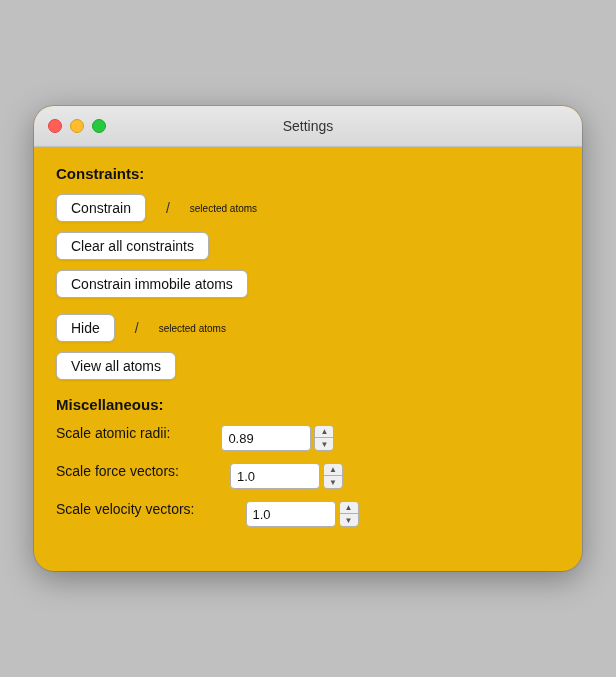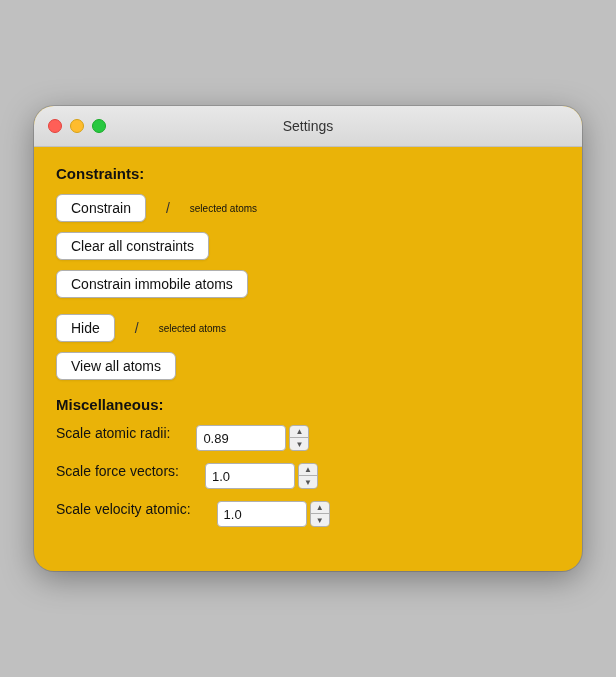--- a/index.html
+++ b/index.html
@@ -127,20 +127,21 @@
       font-size: 14px;
       color: #111;
       font-weight: 400;
       white-space: nowrap;
     }
 
     .spin-wrapper {
       display: flex;
       align-items: center;
       gap: 3px;
+      margin-left: 25px;
     }
 
     .spin-input {
       width: 90px;
       height: 26px;
       border: 1px solid #b0b0b0;
       border-radius: 4px;
       background: #fff;
       font-size: 13px;
       padding: 2px 6px;
@@ -236,21 +237,21 @@
         <div class="spin-wrapper">
           <input class="spin-input" type="text" value="1.0" style="">
           <div class="spin-buttons">
             <button class="spin-btn">▲</button>
             <button class="spin-btn">▼</button>
           </div>
         </div>
       </div>
 
       <div class="misc-row">
-        <span class="misc-label">Scale velocity atomic:</span>
+        <span class="misc-label">Scale velocity vectors:</span>
         <div class="spin-wrapper">
           <input class="spin-input" type="text" value="1.0" style="">
           <div class="spin-buttons">
             <button class="spin-btn">▲</button>
             <button class="spin-btn">▼</button>
           </div>
         </div>
       </div>
 
     </div>

